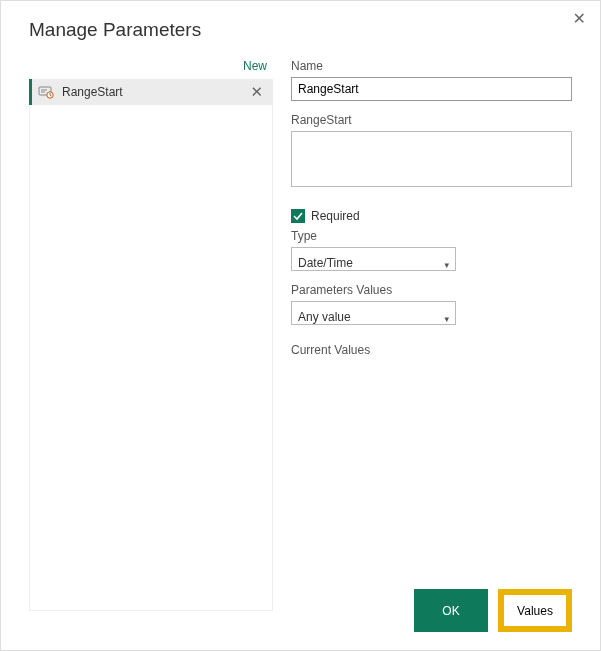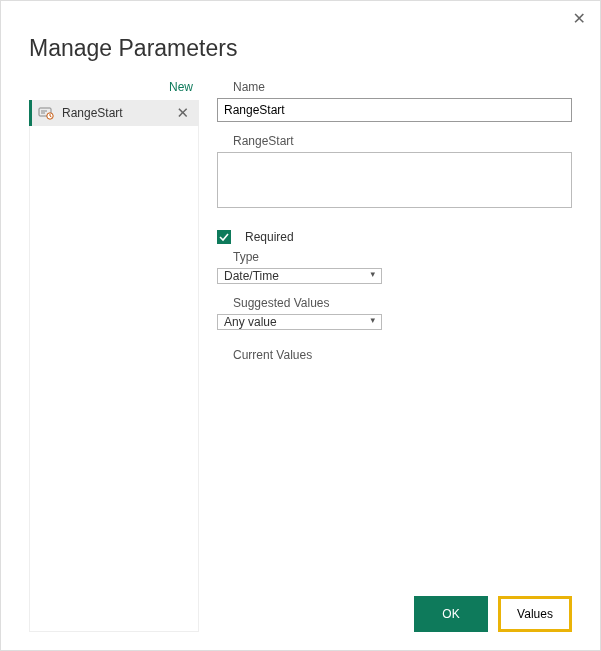--- a/index.html
+++ b/index.html
@@ -1,51 +1,51 @@
 <!DOCTYPE html>
 <html><head>
   <meta charset="utf-8">
   <style>
     * { box-sizing: border-box; margin: 0; padding: 0; font-family: "Segoe UI", Tahoma, sans-serif; }
     body { width: 601px; height: 651px; background: #fff; border: 1px solid #ddd; position: relative; }
 
     .close-btn { position: absolute; top: 8px; right: 14px; font-size: 16px; color: #666; cursor: pointer; }
     
-    .dialog-title { font-size: 23px; font-weight: 400; color: #333; padding: 34px 0 0 28px; }
+    .dialog-title { font-size: 19px; font-weight: 400; color: #333; padding: 18px 0 0 28px; }
 
     .content { display: flex; padding: 16px 28px 0 28px; gap: 18px; }
 
-    .left-panel { width: 170px; }
+    .left-panel { width: 244px; }
     .new-link { text-align: right; font-size: 12px; color: #0e7a5b; padding: 2px 6px 6px 0; cursor: pointer; }
     
     .param-list { border-left: 3px solid #0e7a5b; }
     .param-item { display: flex; align-items: center; height: 26px; background: #ececec; padding: 0 6px; }
     .param-icon { width: 16px; height: 16px; margin-right: 8px; display: flex; align-items: center; justify-content: center; }
     .param-label { flex: 1; font-size: 12px; color: #333; }
     .param-delete { font-size: 15px; color: #666; cursor: pointer; padding: 0 4px; }
 
     .body-panel { border: 1px solid #eee; border-top: none; height: 506px; }
 
     .right-panel { flex: 1; padding-top: 2px; }
-    .field-label { font-size: 12px; color: #555; margin: 0 0 4px 16px; }
+    .field-label { font-size: 12px; color: #555; margin: 0 0 4px 0; }
     .text-input { width: 100%; height: 24px; border: 1px solid #999; font-size: 12px; padding: 2px 6px; outline: none; }
     .textarea { width: 100%; height: 56px; border: 1px solid #bbb; resize: none; font-size: 12px; padding: 4px 6px; outline: none; }
     .gap { height: 12px; }
     .gap-lg { height: 18px; }
 
-    .checkbox-row { display: flex; align-items: center; gap: 14px; margin-bottom: 6px; }
+    .checkbox-row { display: flex; align-items: center; gap: 6px; margin-bottom: 6px; }
     .checkbox { width: 14px; height: 14px; background: #0e7a5b; display: flex; align-items: center; justify-content: center; cursor: pointer; }
     .checkbox svg { width: 10px; height: 10px; }
 
-    .dropdown { width: 165px; height: 16px; border: 1px solid #bbb; display: flex; align-items: flex-start; padding: 0 6px; font-size: 12px; cursor: pointer; position: relative; }
+    .dropdown { width: 165px; height: 24px; border: 1px solid #bbb; display: flex; align-items: flex-end; padding: 0 6px; font-size: 12px; cursor: pointer; position: relative; }
     .dropdown-text { flex: 1; color: #333; }
     .dropdown-caret { font-size: 9px; color: #555; }
 
     .footer { position: absolute; bottom: 18px; right: 28px; display: flex; gap: 10px; }
-    .btn { min-width: 74px; height: 36px; font-size: 12px; border: 3px solid #eab308; background: #fff; cursor: pointer; display: flex; align-items: center; justify-content: center; }
+    .btn { min-width: 74px; height: 43px; font-size: 12px; border: 6px solid #eab308; background: #fff; cursor: pointer; display: flex; align-items: center; justify-content: center; }
     .btn-primary { background: #0e7a5b; border-color: #0e7a5b; color: #fff; }
   </style>
 </head>
 <body>
 
 <div class="close-btn">✕</div>
 
 <div class="dialog-title">Manage Parameters</div>
 
 <div class="content">
@@ -88,21 +88,21 @@
       <span style="font-size:12px;color:#333;">Required</span>
     </div>
 
     <div class="field-label">Type</div>
     <div class="dropdown">
       <span class="dropdown-text">Date/Time</span>
       <span class="dropdown-caret">▾</span>
     </div>
     <div class="gap"></div>
 
-    <div class="field-label">Suggested Values</div>
+    <div class="field-label">Parameters Values</div>
     <div class="dropdown">
       <span class="dropdown-text">Any value</span>
       <span class="dropdown-caret">▾</span>
     </div>
     <div class="gap-lg"></div>
 
     <div class="field-label">Current Values</div>
   </div>
 </div>
 

